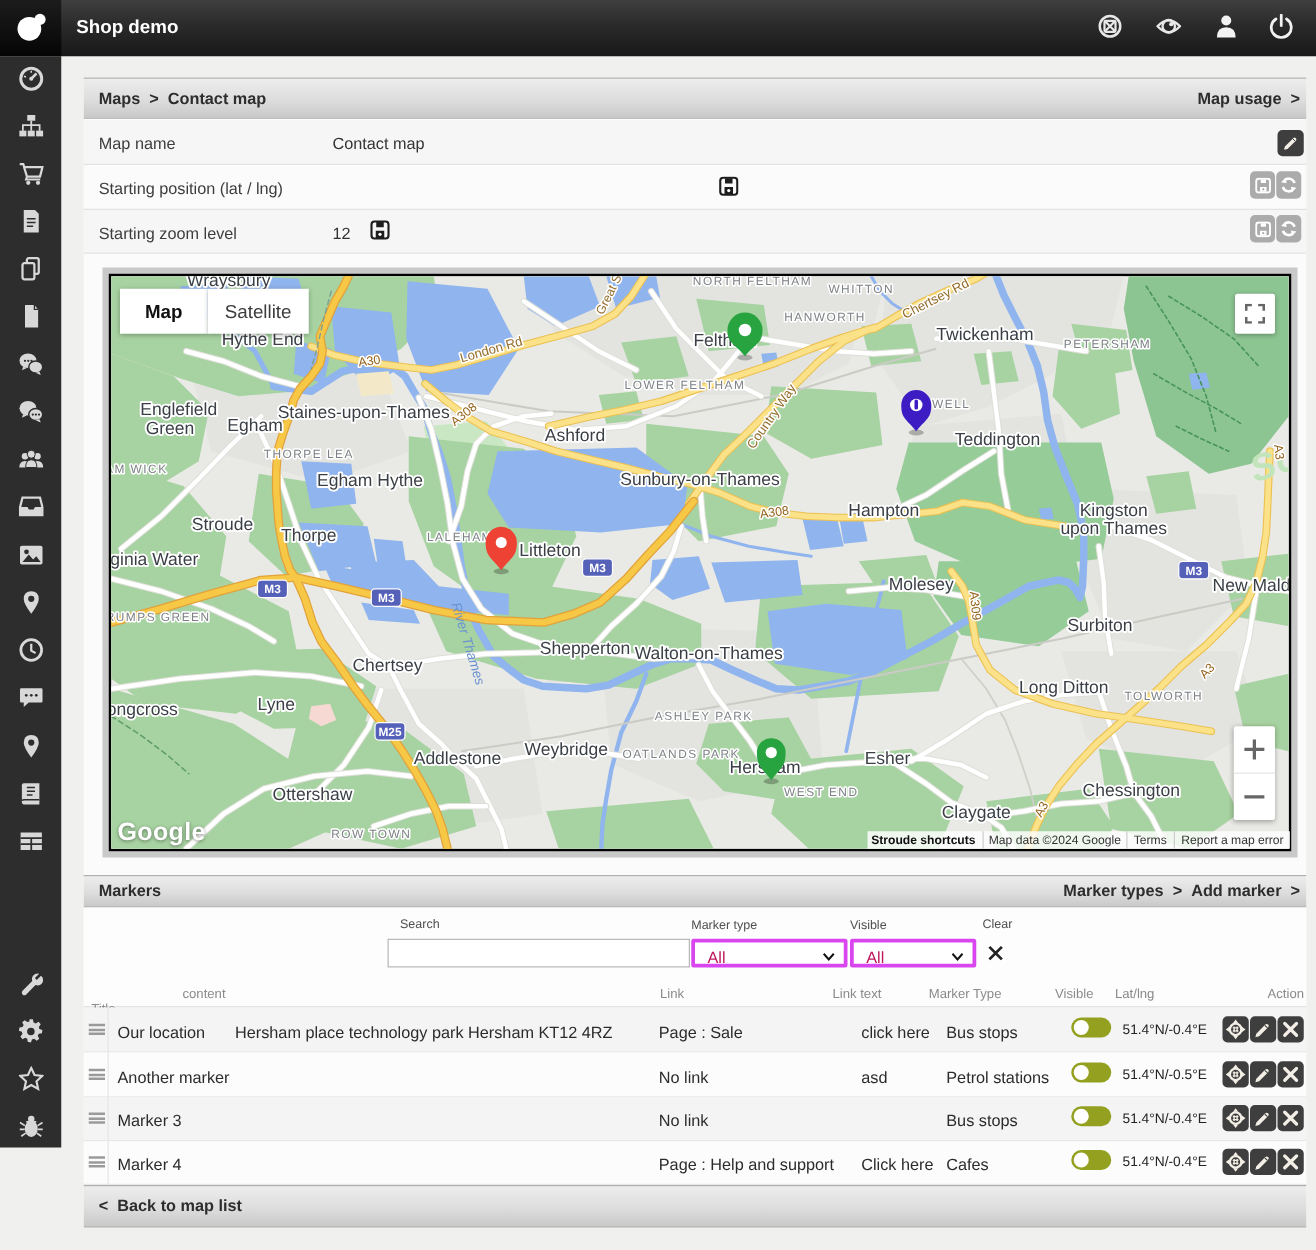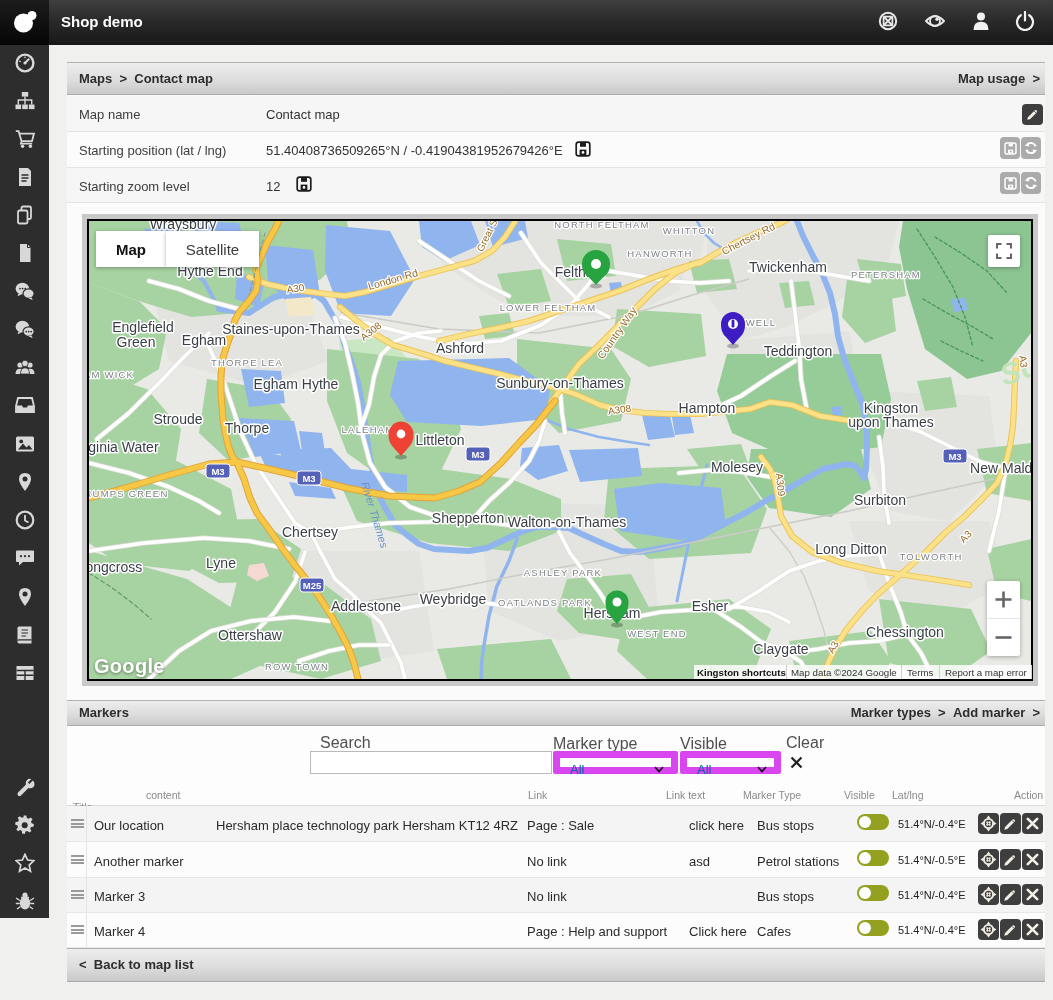--- a/index.html
+++ b/index.html
@@ -17,23 +17,23 @@
 .fvalue{left:199px;top:11px;color:#333}
 .dbtn{width:21px;height:21px;border-radius:4px;background:#3e3e3e;display:flex;align-items:center;justify-content:center}
 .gbtn{width:20px;height:22px;border-radius:4px;background:#ababab;display:flex;align-items:center;justify-content:center}
 .toggle{width:32px;height:16px;border-radius:8px;background:#94a120;position:absolute}
 .toggle::after{content:"";position:absolute;left:2px;top:2px;width:12px;height:12px;border-radius:6px;background:#fff}
 .th{font-size:10.5px;color:#8a8a8a;position:absolute}
 .cell{position:absolute;font-size:13px;color:#2b2b2b;white-space:nowrap}
 .lat{font-size:11px;color:#222}
 .handle{position:absolute;width:13px;height:9px;border-top:2px solid #9a9a9a;border-bottom:2px solid #9a9a9a}
 .handle::after{content:"";position:absolute;left:0;top:1.5px;width:13px;height:2px;background:#9a9a9a}
-.flab{position:absolute;font-size:16px;color:#4f4f4f}
+.flab{position:absolute;font-size:10px;color:#4f4f4f}
 .inp{position:absolute;background:#fff;border:1px solid #b9b9b9}
-.sel{position:absolute;background:#fff;border:7px solid #d946ef;border-radius:2px;font-size:13px;color:#0369a1}
+.sel{position:absolute;background:#fff;border:3px solid #d946ef;border-radius:2px;font-size:13px;color:#be185d}
 </style></head>
 <body>
 <div class="abs" id="topbar"></div>
 <div class="abs" id="logo">
 <svg width="27" height="27" viewBox="0 0 27 27">
       <circle cx="12.5" cy="14" r="9.5" fill="#fff"></circle>
       <circle cx="21" cy="6.5" r="4.5" fill="#fff"></circle>
     </svg>
 </div>
 <div class="abs" id="apptitle">Shop demo</div>
@@ -216,21 +216,20 @@
     <span style="position:absolute;left:12px;top:8px">Maps &nbsp;&gt;&nbsp; Contact map</span>
     <span style="position:absolute;right:5px;top:8px">Map usage &nbsp;&gt;</span>
   </div>
 
 <div class="abs frow" style="top:96px;height:36px;left:67px;background:#f6f6f6">
   <span class="abs flabel">Map name</span>
   <span class="abs fvalue">Contact map</span>
 </div>
 <div class="abs frow" style="top:132px;height:36px;left:67px;background:#fbfbfb">
   <span class="abs flabel">Starting position (lat / lng)</span>
-  <span class="abs fvalue">51.40408736509265°N / -0.41904381952679426°E</span>
 </div>
 <div class="abs frow" style="top:168px;height:35px;left:67px;background:#f6f6f6">
   <span class="abs flabel">Starting zoom level</span>
   <span class="abs fvalue">12</span>
 </div>
 
 <div class="abs" id="mapcard" style="left:82px;top:214px;width:956px;height:472px;background:#c9c9c9">
   <div style="position:absolute;left:5px;top:5px;width:946px;height:462px;border:2px solid #000;background:#e9eae5"></div>
 </div>
 
@@ -279,21 +278,21 @@
 <div class="abs" style="left:67px;top:842px;width:978px;height:36px;background:#fcfcfc;border-bottom:1px solid #e7e7e7"></div>
 <div class="abs" style="left:67px;top:878px;width:978px;height:35px;background:#f4f4f4;border-bottom:1px solid #e7e7e7"></div>
 <div class="abs" style="left:67px;top:913px;width:978px;height:35px;background:#fcfcfc;border-bottom:1px solid #e7e7e7"></div>
 
 <div class="handle" style="left:71px;top:819px"></div>
 <div class="handle" style="left:71px;top:855px"></div>
 <div class="handle" style="left:71px;top:890px"></div>
 <div class="handle" style="left:71px;top:925px"></div>
 
 <span class="cell" style="left:94px;top:818px">Our location</span>
-<span class="cell" style="left:216px;top:818px">Hersham place technology park Hersham KT12 4RZ</span>
+<span class="cell" style="left:188px;top:818px">Hersham place technology park Hersham KT12 4RZ</span>
 <span class="cell" style="left:527px;top:818px">Page : Sale</span>
 <span class="cell" style="left:689px;top:818px">click here</span>
 <span class="cell" style="left:757px;top:818px">Bus stops</span>
 <span class="cell" style="left:94px;top:854px">Another marker</span>
 <span class="cell" style="left:527px;top:854px">No link</span>
 <span class="cell" style="left:689px;top:854px">asd</span>
 <span class="cell" style="left:757px;top:854px">Petrol stations</span>
 <span class="cell" style="left:94px;top:889px">Marker 3</span>
 <span class="cell" style="left:527px;top:889px">No link</span>
 <span class="cell" style="left:757px;top:889px">Bus stops</span>
@@ -717,33 +716,33 @@
       <ellipse cx="528" cy="404" rx="6" ry="2.4" fill="rgba(0,0,0,0.25)"></ellipse>
       <path d="M 528 403 C 520 393, 516.5 392, 516.5 381 A 11.5 11.5 0 1 1 539.5 381 C 539.5 392, 536 393, 528 403 Z" fill="#27a440"></path>
       <circle cx="528" cy="381" r="4.5" fill="#ffffff"></circle>
       <text x="747" y="428" font-size="10" fill="#96641e" text-anchor="middle" transform="rotate(-60 747 428)" stroke="#ffffff" stroke-width="2.5" paint-order="stroke" stroke-linejoin="round">A3</text>
       <polygon points="160,344 175,342 180,355 168,360 158,354" fill="#f5d9d2"></polygon>
       <polygon points="196,78 222,76 226,94 200,96" fill="#f3e9c8"></polygon>
     </svg>
   </div>
 
 <div class="abs" style="left:96px;top:231px;width:70px;height:36px;background:#fff;box-shadow:0 1px 4px rgba(0,0,0,0.3);display:flex;align-items:center;justify-content:center;font-size:15px;font-weight:bold;color:#111">Map</div>
-<div class="abs" style="left:166px;top:231px;width:93px;height:36px;background:#fff;box-shadow:0 1px 4px rgba(0,0,0,0.3);display:flex;align-items:center;justify-content:center;font-size:15px;color:#3c3c3c">Satellite</div>
+<div class="abs" style="left:166px;top:231px;width:81px;height:36px;background:#fff;box-shadow:0 1px 4px rgba(0,0,0,0.3);display:flex;align-items:center;justify-content:center;font-size:15px;color:#3c3c3c">Satellite</div>
 <div class="abs" style="left:988px;top:235px;width:32px;height:32px;background:#fff;border-radius:2px;box-shadow:0 1px 4px rgba(0,0,0,0.3);display:flex;align-items:center;justify-content:center">
 <svg width="16" height="16" viewBox="0 0 16 16">
       <path d="M1 5.5 L1 1 L5.5 1 M10.5 1 L15 1 L15 5.5 M15 10.5 L15 15 L10.5 15 M5.5 15 L1 15 L1 10.5" fill="none" stroke="#666" stroke-width="2"></path>
     </svg>
   </div>
 <div class="abs" style="left:987px;top:581px;width:33px;height:75px;background:#fff;border-radius:2px;box-shadow:0 1px 4px rgba(0,0,0,0.3)">
 <svg width="33" height="75" viewBox="0 0 33 75">
       <path d="M8.5 18.5 L24.5 18.5 M16.5 10.5 L16.5 26.5" stroke="#666" stroke-width="2.6"></path>
       <rect x="0" y="37" width="33" height="1" fill="#e6e6e6"></rect>
       <path d="M8.5 56.5 L24.5 56.5" stroke="#666" stroke-width="2.6"></path>
     </svg></div>
 <div class="abs" style="left:94px;top:655px;font-size:20px;font-weight:bold;color:#fff;letter-spacing:0.3px;text-shadow:0 1px 3px rgba(0,0,0,0.45);font-family:'Liberation Sans',sans-serif">Google</div>
 <div class="abs" style="left:694px;top:665px;width:338px;height:14px;background:rgba(255,255,255,0.82)"></div>
 <div class="abs" style="left:786px;top:665px;width:1px;height:14px;background:#cfcfcf"></div>
 <div class="abs" style="left:901px;top:665px;width:1px;height:14px;background:#cfcfcf"></div>
 <div class="abs" style="left:939px;top:665px;width:1px;height:14px;background:#cfcfcf"></div>
-<span class="abs" style="left:697px;top:667px;font-size:9.7px;font-weight:bold;color:#111">Kingston shortcuts</span>
+<span class="abs" style="left:697px;top:667px;font-size:9.7px;font-weight:bold;color:#111">Stroude shortcuts</span>
 <span class="abs" style="left:791px;top:667px;font-size:9.7px;color:#333">Map data ©2024 Google</span>
 <span class="abs" style="left:907px;top:667px;font-size:9.7px;color:#333">Terms</span>
 <span class="abs" style="left:945px;top:667px;font-size:9.7px;color:#333">Report a map error</span>
 
 </body></html>

